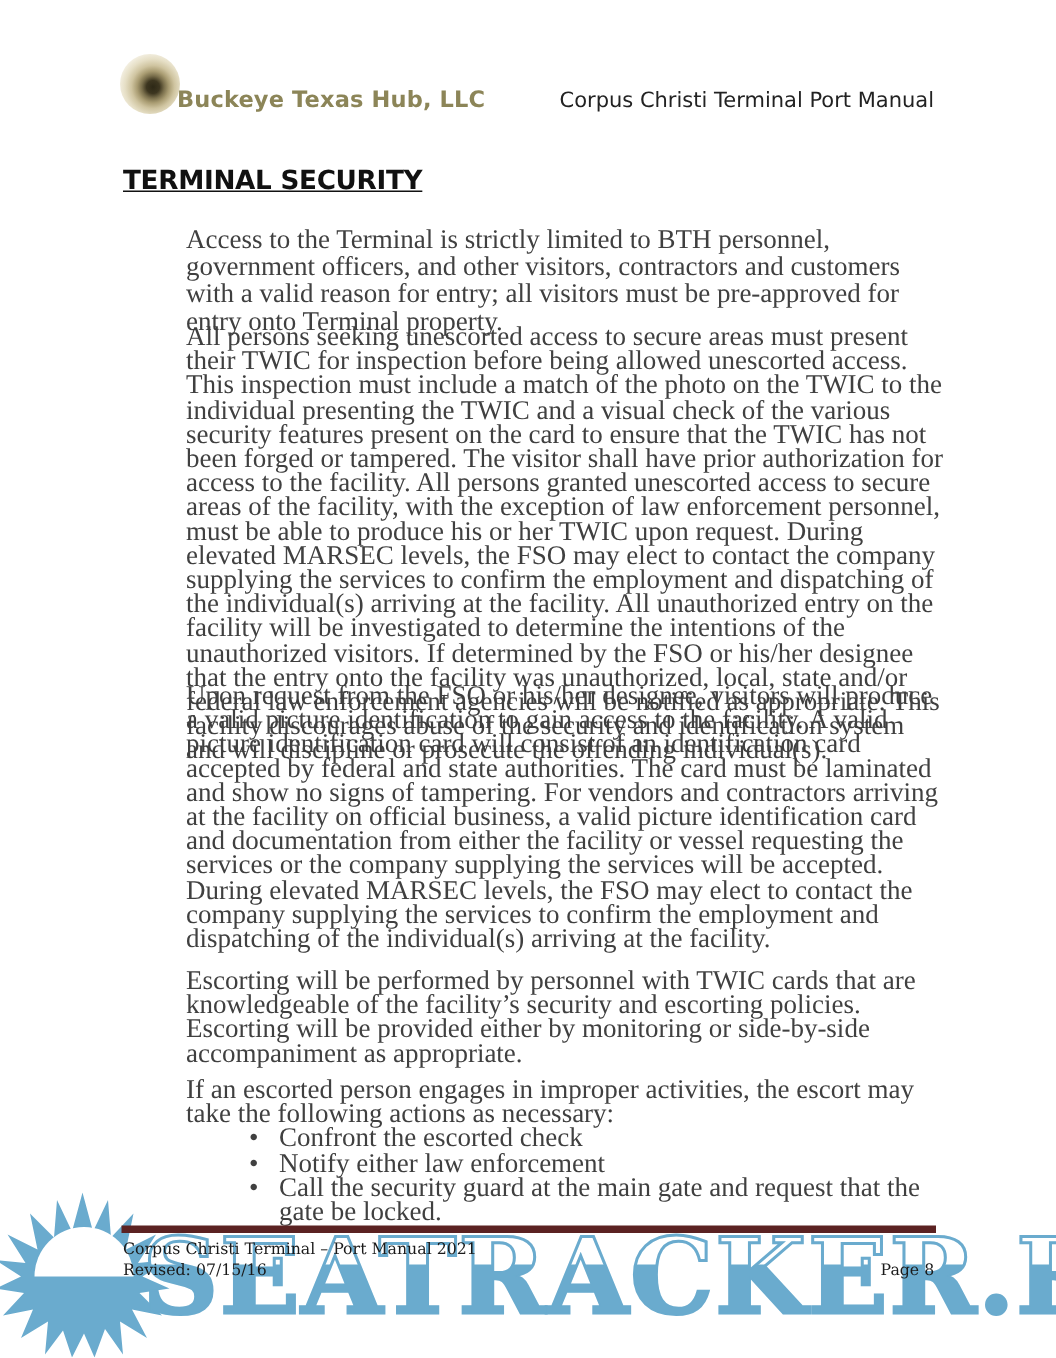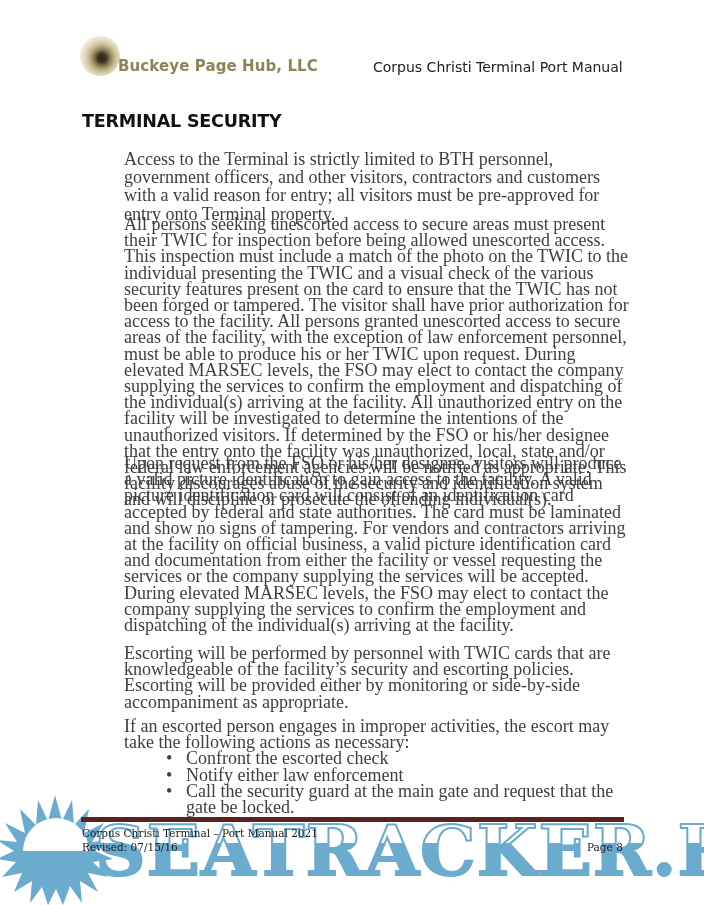--- a/index.html
+++ b/index.html
@@ -44,20 +44,21 @@
   }
   .section-heading {
     position: absolute;
     left: 82px;
     top: 111px;
     font-family: "DejaVu Sans", sans-serif;
     font-weight: bold;
     font-size: 17.5px;
     color: #111;
     letter-spacing: -0.2px;
+    text-decoration: underline;
   }
   .body-col {
     position: absolute;
     left: 124px;
     width: 505px;
     font-size: 18px;
     line-height: 16.2px;
     color: #404040;
   }
   .p1 { top: 150px; line-height: 18.2px; }
@@ -112,21 +113,21 @@
     top: 841px;
     font-family: "DejaVu Serif", serif;
     font-size: 10.5px;
     color: #1a1a1a;
   }
 </style>
 </head>
 <body>
 
 <div class="logo-mark"></div>
-<div class="logo-text">Buckeye Page Hub, LLC</div>
+<div class="logo-text">Buckeye Texas Hub, LLC</div>
 <div class="header-title">Corpus Christi Terminal Port Manual</div>
 
 <div class="section-heading">TERMINAL SECURITY</div>
 
 <div class="body-col p1">
   <p>Access to the Terminal is strictly limited to BTH personnel, government officers, and other visitors, contractors and customers with a valid reason for entry; all visitors must be pre-approved for entry onto Terminal property.</p>
 </div>
 <div class="body-col p2">
   <p>All persons seeking unescorted access to secure areas must present their TWIC for inspection before being allowed unescorted access.  This inspection must include a match of the photo on the TWIC to the individual presenting the TWIC and a visual check of the various security features present on the card to ensure that the TWIC has not been forged or tampered.  The visitor shall have prior authorization for access to the facility. All persons granted unescorted access to secure areas of the facility, with the exception of law enforcement personnel, must be able to produce his or her TWIC upon request. During elevated MARSEC levels, the FSO may elect to contact the company supplying the services to confirm the employment and dispatching of the individual(s) arriving at the facility.  All unauthorized entry on the facility will be investigated to determine the intentions of the unauthorized visitors.  If determined by the FSO or his/her designee that the entry onto the facility was unauthorized, local, state and/or federal law enforcement agencies will be notified as appropriate.  This facility discourages abuse of the security and identification system and will discipline or prosecute the offending individual(s).</p>
 </div>

